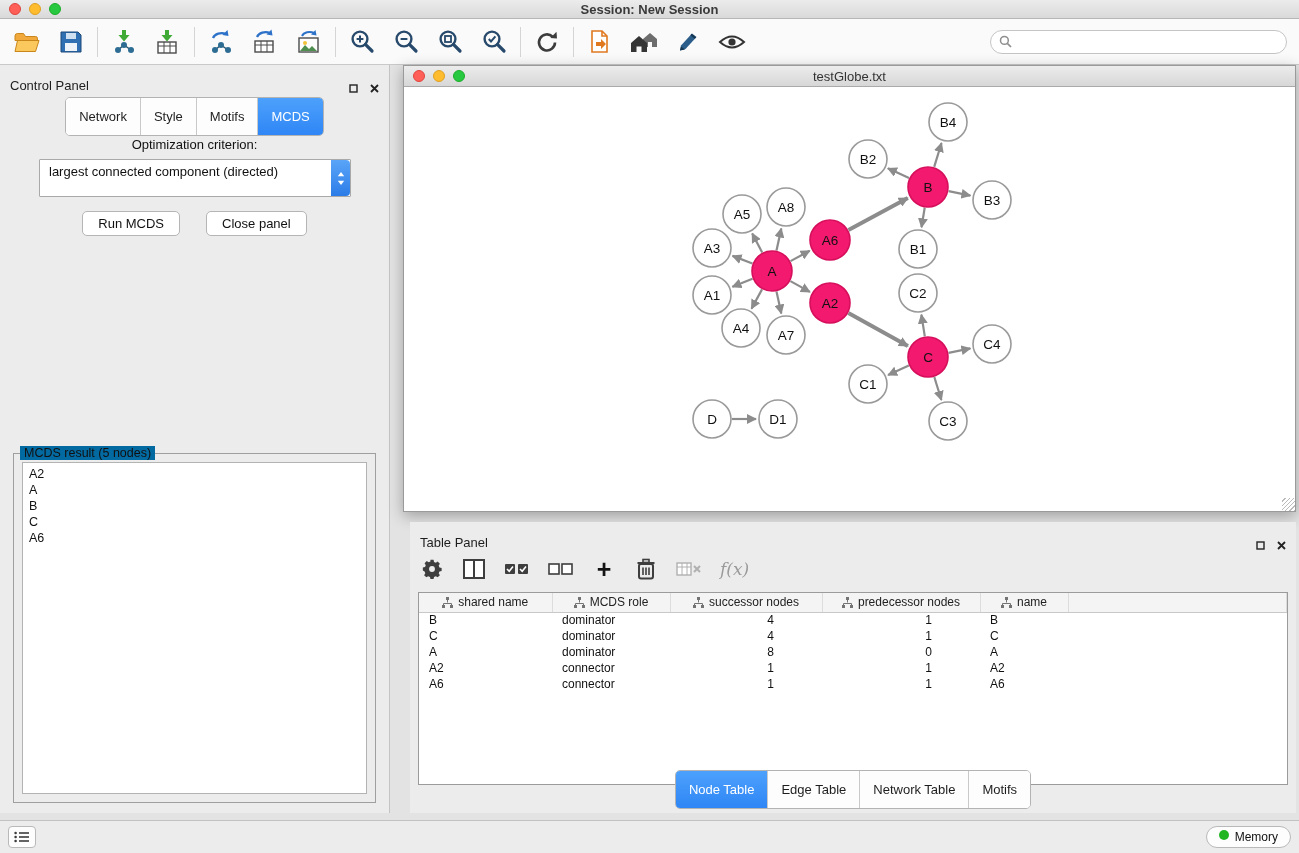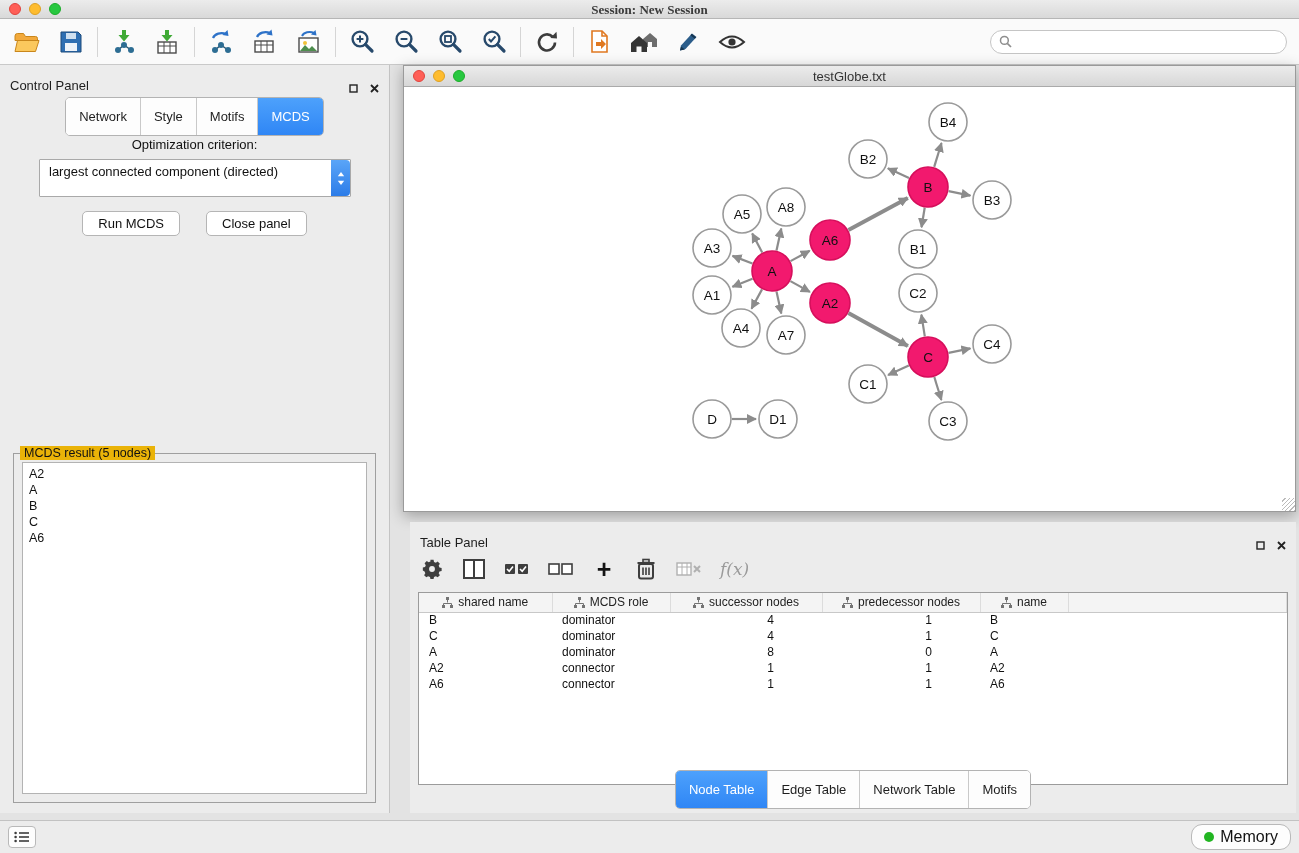--- a/index.html
+++ b/index.html
@@ -2,21 +2,21 @@
 <html><head>
 <meta charset="utf-8">
 <style>
   * { margin:0; padding:0; box-sizing:border-box; }
   html,body { width:1299px; height:853px; overflow:hidden; }
   body { font-family:"Liberation Sans", sans-serif; background:#e3e3e3; position:relative; }
 
   
   .titlebar { position:absolute; left:0; top:0; width:100%; height:19px;
     background:linear-gradient(#ececec,#d9d9d9); border-bottom:1px solid #b6b6b6;
-    text-align:center; font-size:13px; line-height:19px; color:#3a3a3a; font-weight:bold;font-family:Liberation Serif, serif; }
+    text-align:center; font-size:13px; line-height:19px; color:#3a3a3a; font-weight:bold; }
   .lights { position:absolute; left:9px; top:3px; display:flex; gap:8px; }
   .light { width:12px; height:12px; border-radius:50%; display:inline-block; }
   .light.red { background:#ff5f57; border:1px solid #e0443e; }
   .light.yellow { background:#febc2e; border:1px solid #dea123; }
   .light.green { background:#28c840; border:1px solid #1dad2b; }
 
   
   .toolbar { position:absolute; left:0; top:19px; width:100%; height:46px;
     background:#fafafa; border-bottom:1px solid #c9c9c9; display:flex; align-items:center; padding:0 12px; }
   .tb-group { display:flex; align-items:center; gap:14px; }
@@ -44,21 +44,21 @@
     border:1px solid #a9a9a9; border-radius:1px; font-size:13px; line-height:23px; padding:0 26px 0 9px;
     color:#111; cursor:pointer; }
   .dropdown .stepper { position:absolute; right:0; top:0; bottom:0; width:19px;
     background:linear-gradient(#5aa5f8,#2c7ce8); border-radius:0 4px 4px 0; display:flex; align-items:center; justify-content:center; }
   .btn-row { position:absolute; top:146px; left:0; right:0; display:flex; justify-content:center; gap:26px; }
   .mac-btn { background:#fff; border:1px solid #b5b5b5; border-radius:5px; padding:4px 15px; font-size:13px;
     color:#111; cursor:pointer; font-family:"Liberation Sans",sans-serif; }
 
   .result-fieldset { position:absolute; left:13px; right:13px; top:388px; height:350px;
     border:1px solid #9f9f9f; padding:8px; }
-  .result-legend { position:absolute; top:-8px; left:6px; background:#eab308; padding:0 4px; font-size:12.5px; color:#111; }
+  .result-legend { position:absolute; top:-8px; left:6px; background:#0369a1; padding:0 4px; font-size:12.5px; color:#111; }
   .result-list { width:100%; height:100%; background:#fff; border:1px solid #b3b3b3; padding:3px 6px;
     font-size:12.5px; line-height:16px; color:#111; overflow:hidden; position:relative; }
 
   
   .net-window { position:absolute; left:403px; top:65px; width:893px; height:447px;
     background:#fff; border:1px solid #9a9a9a; box-shadow:0 4px 14px rgba(0,0,0,0.30); }
   .net-titlebar { height:21px; background:linear-gradient(#ececec,#d7d7d7); border-bottom:1px solid #aaa;
     position:relative; text-align:center; font-size:13px; line-height:21px; color:#333; }
   .net-titlebar .lights { top:4px; }
   .net-canvas { position:absolute; left:0; top:22px; right:0; bottom:0; background:#fff; }
@@ -80,22 +80,22 @@
   thead th .th-inner { display:flex; align-items:center; justify-content:center; gap:5px; }
   tbody td { height:16px; padding-left:10px; color:#111; white-space:nowrap; overflow:hidden; }
   tbody td.num { text-align:right; padding-right:48px; }
   .bottom-tabs { position:absolute; bottom:4px; left:0; right:0; display:flex; justify-content:center; }
 
   
   .statusbar { position:absolute; left:0; bottom:0; width:100%; height:33px; background:#ececec;
     border-top:1px solid #c2c2c2; display:flex; align-items:center; padding:0 8px; }
   .status-btn { width:28px; height:22px; background:#fdfdfd; border:1px solid #b9b9b9; border-radius:4px;
     display:flex; align-items:center; justify-content:center; cursor:pointer; }
-  .memory-btn { margin-left:auto; display:flex; align-items:center; gap:6px; background:#fdfdfd;
-    border:1px solid #b9b9b9; border-radius:11px; padding:3px 12px; font-size:16px; color:#111; cursor:pointer; }
+  .memory-btn { margin-left:auto; display:flex; gap:6px; background:#fdfdfd;
+    border:1px solid #b9b9b9; border-radius:11px; padding:3px 12px; font-size:12px; color:#111; cursor:pointer; }
   .mem-dot { width:10px; height:10px; border-radius:50%; background:#21b521; display:inline-block; }
 </style>
 </head>
 <body>
 
 <div class="titlebar">
   <div class="lights">
     <span class="light red"></span>
     <span class="light yellow"></span>
     <span class="light green"></span>

